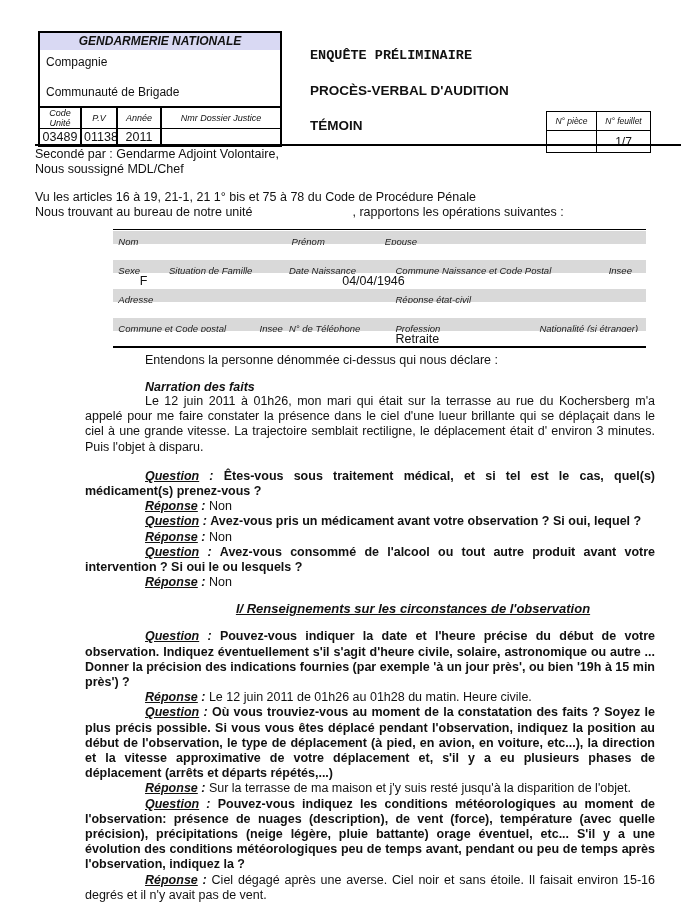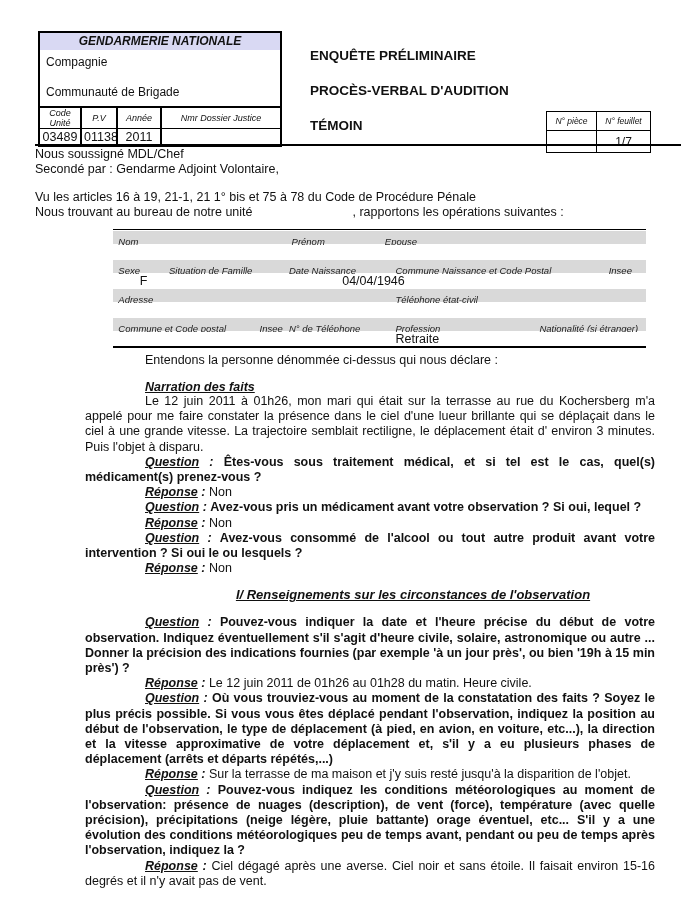--- a/index.html
+++ b/index.html
@@ -12,21 +12,21 @@
   .gtitle { height:17px; background:#d9d9f3; text-align:center;
             font-size:12px; font-weight:bold; font-style:italic; line-height:16px; }
   .gline1 { position:absolute; left:6px; top:22px; font-size:12px; }
   .gline2 { position:absolute; left:6px; top:52px; font-size:12px; }
   .gtable { position:absolute; left:-2px; right:-2px; bottom:-2px; height:35px;
             border-collapse:collapse; width:calc(100% + 4px); table-layout:fixed; }
   .gtable td { border:2px solid #000; padding:0 2px; text-align:center; overflow:hidden; }
   .gtable .h td { font-size:9px; font-style:italic; height:15px; border-bottom:1px solid #000; }
   .gtable .v td { font-size:12.5px; height:18px; border-top:1px solid #000; }
 
-  .title1 { position:absolute; left:310px; top:48px;  font-size:13.5px; font-weight:bold; }
+  .title1 { position:absolute; left:310px; top:48px;  font-size:13.5px; font-weight:bold;font-family:Liberation Mono, monospace; }
   .title2 { position:absolute; left:310px; top:83px;  font-size:13.5px; font-weight:bold; }
   .title3 { position:absolute; left:310px; top:118px; font-size:13.5px; font-weight:bold; }
 
   .ptable { position:absolute; left:546px; top:111px; width:104px; height:42px;
             border-collapse:collapse; table-layout:fixed; }
   .ptable td { border:1px solid #000; text-align:center; overflow:hidden; }
   .ptable .h td { font-size:8.5px; font-style:italic; height:15px; }
   .ptable .v td { font-size:12px; height:17px; border-top:none; }
   .hline { position:absolute; left:35px; right:0px; top:144px; border-top:2px solid #000; }
 
@@ -42,29 +42,29 @@
              border-top:1px solid #000; border-bottom:2px solid #000; }
   .trow { position:relative; height:13px; background:#d9d9d9; margin:1px 0; }
   .vrow { position:relative; height:14px; background:#fff; }
   .trow span { position:absolute; top:4px; font-size:9.5px; font-style:italic;
                line-height:13px; white-space:nowrap; color:#1c1c1c; }
   .vrow span { position:absolute; top:0; font-size:12.5px; line-height:14px; white-space:nowrap; }
 
   .entendons { margin:5px 0 0 145px; font-size:12.5px; }
 
   .sec-title { margin:13px 0 0 145px; font-size:12.5px; font-weight:bold;
-               font-style:italic; text-decoration:underline; }
+               font-style:italic; }
   .sec2-title { margin:11px 0 13px 145px; font-size:13px; font-weight:bold;
                 font-style:italic; text-decoration:underline;text-align:center; }
   .para { margin:0 26px 0 85px; font-size:12.5px; line-height:15.2px;
           text-align:justify; text-indent:60px; }
   .q .qtext { font-weight:bold; }
   .lbl { font-style:italic; font-weight:bold; }
   .lbl.u { text-decoration:underline; }
-  .qa-block { margin-top:0; }
+  .qa-block { margin-top:14px; }
 </style>
 </head>
 <body>
 
 <div class="page">
 
   <div class="gbox">
     <div class="gtitle">GENDARMERIE NATIONALE</div>
     <div class="gline1">Compagnie</div>
     <div class="gline2">Communauté de Brigade</div>
@@ -110,22 +110,22 @@
       <td></td>
       <td>1/7</td>
     </tr>
   </tbody>
     </table>
   <div class="hline"></div>
 
   <div class="flow">
 
     <div class="intro">
+      <div>Secondé par : Gendarme Adjoint Volontaire,</div>
       <div>Nous soussigné MDL/Chef</div>
-      <div>Secondé par : Gendarme Adjoint Volontaire,</div>
       <div class="gap14"></div>
       <div>Vu les articles 16 à 19, 21-1, 21 1° bis et 75 à 78 du Code de Procédure Pénale</div>
       <div><span>Nous trouvant au bureau de notre unité</span><span class="spacer"></span><span>, rapportons les opérations suivantes :</span></div>
     </div>
 
     <div class="idtable">
       <div class="trow">
         <span style="left:1%">Nom</span>
         <span style="left:33.5%">Prénom</span>
         <span style="left:51%">Epouse</span>
@@ -137,21 +137,21 @@
         <span style="left:33%">Date Naissance</span>
         <span style="left:53%">Commune Naissance et Code Postal</span>
         <span style="left:93%">Insee</span>
       </div>
       <div class="vrow">
         <span style="left:5%">F</span>
         <span style="left:43%">04/04/1946</span>
       </div>
       <div class="trow">
         <span style="left:1%">Adresse</span>
-        <span style="left:53%">Téléphone état-civil</span>
+        <span style="left:53%">Réponse état-civil</span>
       </div>
       <div class="vrow"></div>
       <div class="trow">
         <span style="left:1%">Commune  et Code postal</span>
         <span style="left:27.5%">Insee</span>
         <span style="left:33%">N° de Téléphone</span>
         <span style="left:53%">Profession</span>
         <span style="left:80%">Nationalité (si étranger)</span>
       </div>
       <div class="vrow">

